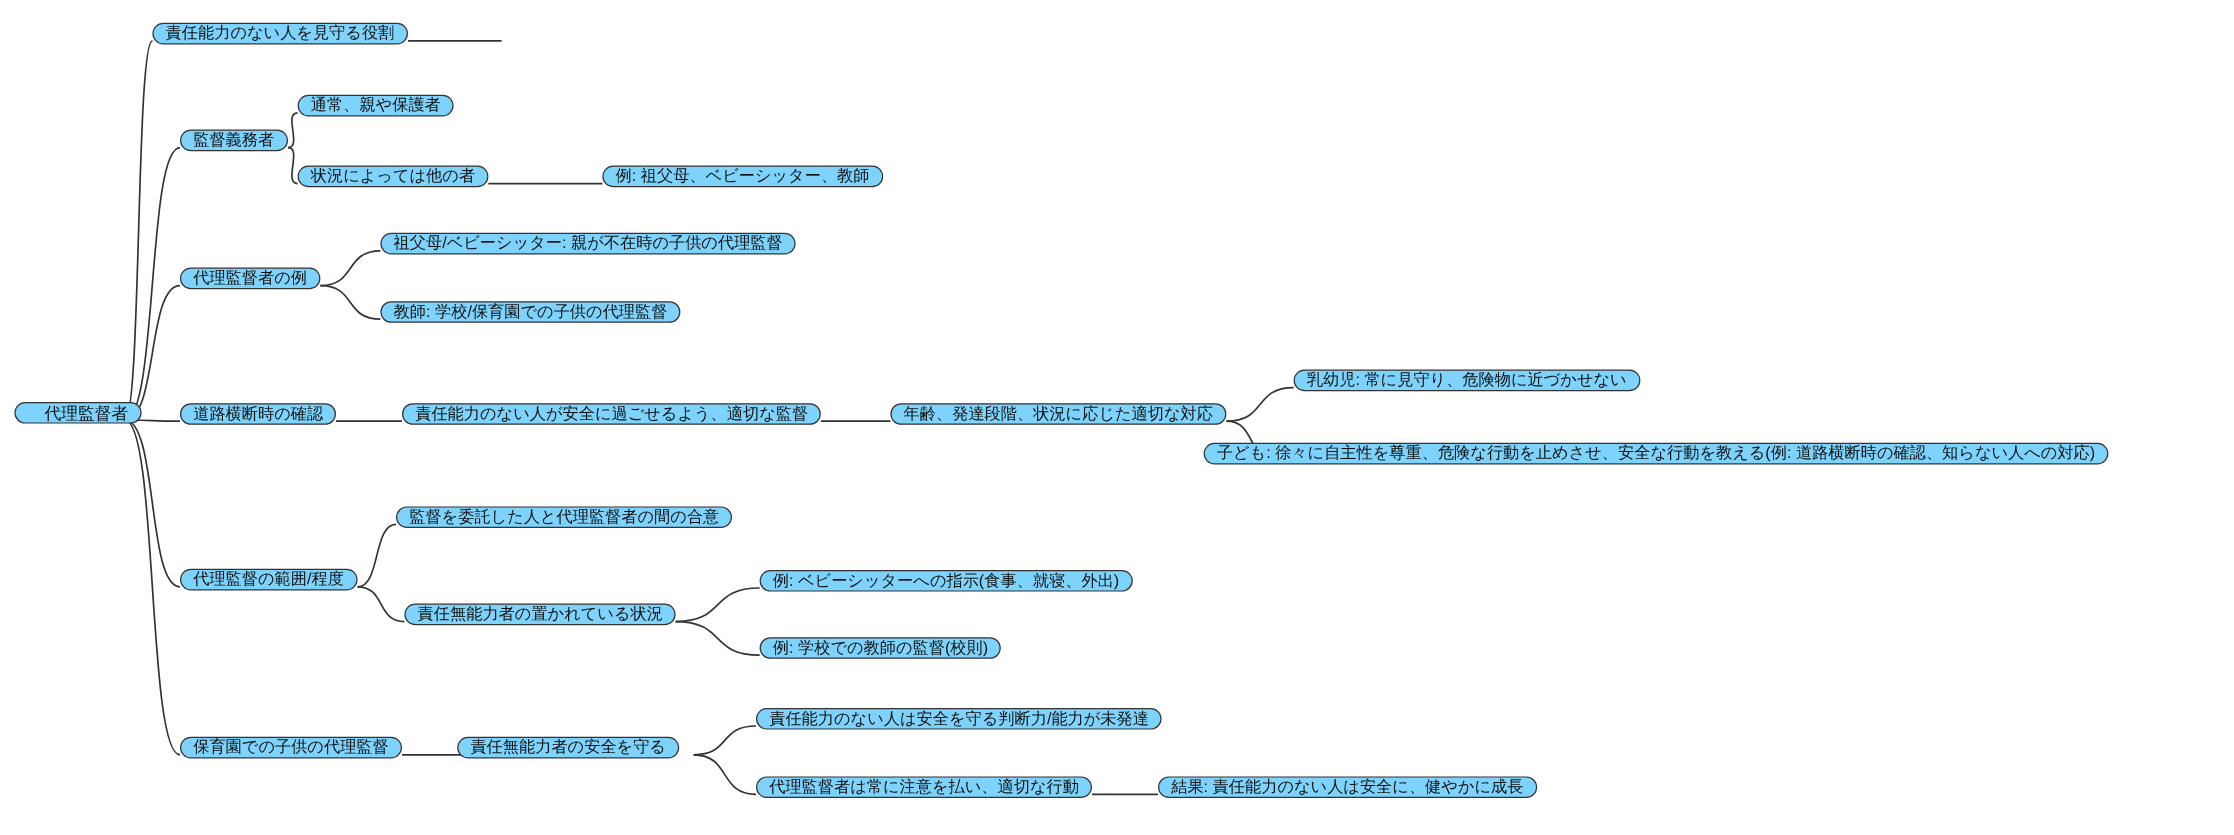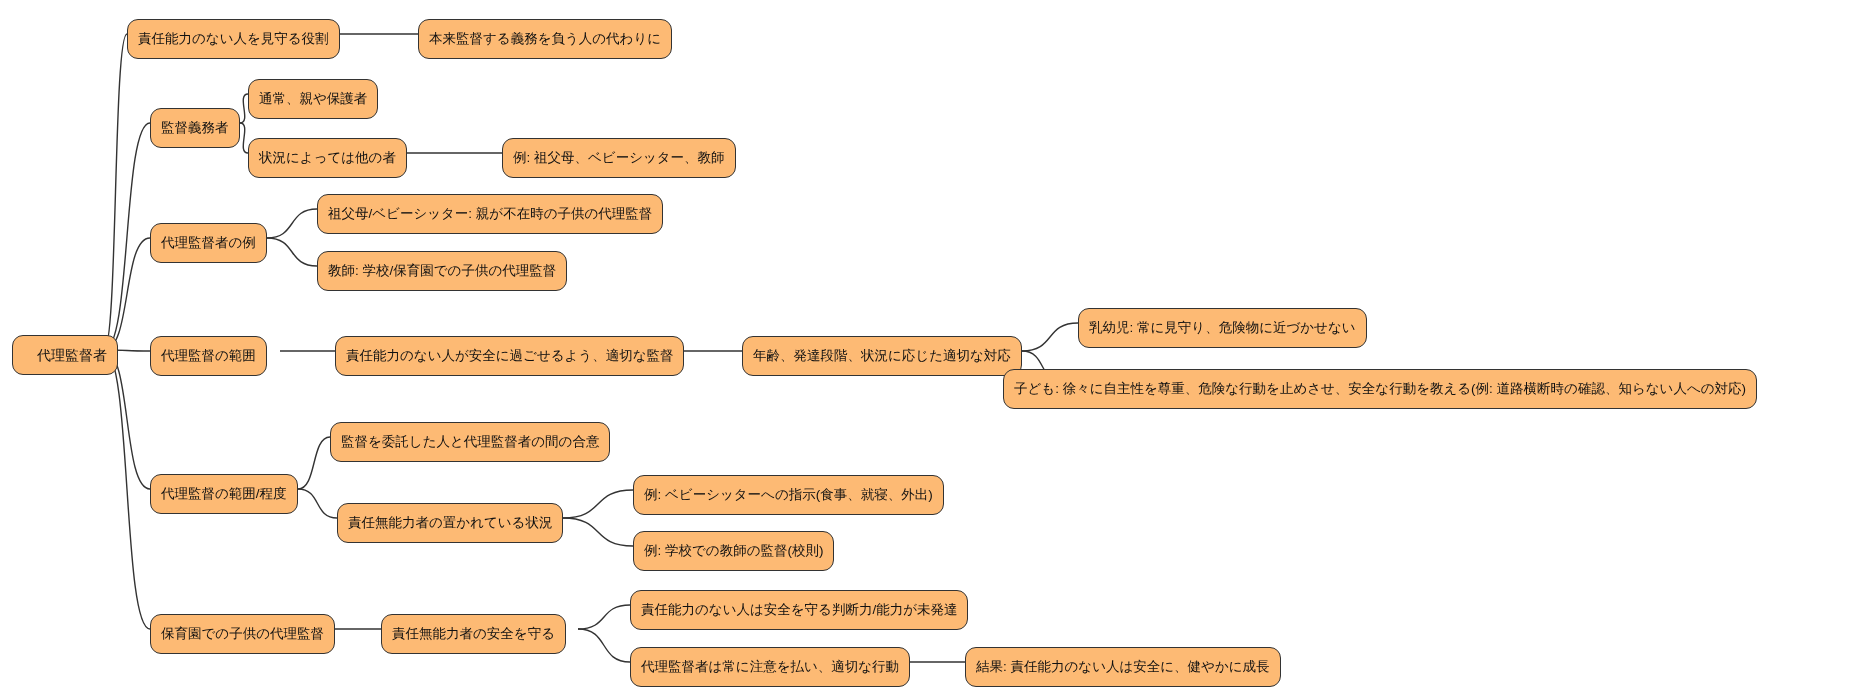--- a/index.html
+++ b/index.html
@@ -22,25 +22,25 @@
   }
   #edges path {
     fill: none;
     stroke: #333333;
     stroke-width: 1.4;
   }
   .node {
     position: absolute;
     z-index: 1;
     box-sizing: border-box;
-    height: 40px;
+    height: 18px;
     display: flex;
     align-items: center;
     padding: 0 10px;
-    background: #fdba74;
+    background: #7dd3fc;
     border: 1.6px solid #333333;
     border-radius: 11px;
     color: #111111;
     font-size: 13.5px;
     line-height: 1;
     white-space: nowrap;
   }
   .node.root { font-size: 14px; padding-left: 24px; }
 </style>
 </head>
@@ -71,32 +71,31 @@
       <path d="M 563 518 C 605 518, 591 546, 633 546"></path>
       <path d="M 335 629 L 393 629"></path>
       <path d="M 578 629 C 609.2 629, 598.8 605, 630 605"></path>
       <path d="M 578 629 C 609.2 629, 598.8 662, 630 662"></path>
       <path d="M 910 662 L 965 662"></path>
     </svg>
 
   <div class="node root" id="n-root" style="left:12px; top:335px">代理監督者</div>
 
   <div class="node" id="n-b1" style="left:127px; top:19px">責任能力のない人を見守る役割</div>
-  <div class="node" id="n-b1c1" style="left:418px; top:19px">本来監督する義務を負う人の代わりに</div>
 
   <div class="node" id="n-b2" style="left:150px; top:108px">監督義務者</div>
   <div class="node" id="n-b2c1" style="left:248px; top:79px">通常、親や保護者</div>
   <div class="node" id="n-b2c2" style="left:248px; top:138px">状況によっては他の者</div>
   <div class="node" id="n-b2c2c1" style="left:502px; top:138px">例: 祖父母、ベビーシッター、教師</div>
 
   <div class="node" id="n-b3" style="left:150px; top:223px">代理監督者の例</div>
   <div class="node" id="n-b3c2" style="left:317px; top:251px">教師: 学校/保育園での子供の代理監督</div>
   <div class="node" id="n-b3c1" style="left:317px; top:194px">祖父母/ベビーシッター: 親が不在時の子供の代理監督</div>
 
-  <div class="node" id="n-b4" style="left:150px; top:336px">代理監督の範囲</div>
+  <div class="node" id="n-b4" style="left:150px; top:336px">道路横断時の確認</div>
   <div class="node" id="n-b4c1" style="left:335px; top:336px">責任能力のない人が安全に過ごせるよう、適切な監督</div>
   <div class="node" id="n-b4g1" style="left:742px; top:336px">年齢、発達段階、状況に応じた適切な対応</div>
   <div class="node" id="n-b4g1a" style="left:1078px; top:308px">乳幼児: 常に見守り、危険物に近づかせない</div>
   <div class="node" id="n-b4g1b" style="left:1003px; top:369px">子ども: 徐々に自主性を尊重、危険な行動を止めさせ、安全な行動を教える(例: 道路横断時の確認、知らない人への対応)</div>
 
   <div class="node" id="n-b5" style="left:150px; top:474px">代理監督の範囲/程度</div>
   <div class="node" id="n-b5c1" style="left:330px; top:422px">監督を委託した人と代理監督者の間の合意</div>
   <div class="node" id="n-b5c2" style="left:337px; top:503px">責任無能力者の置かれている状況</div>
   <div class="node" id="n-b5c2a" style="left:633px; top:475px">例: ベビーシッターへの指示(食事、就寝、外出)</div>
   <div class="node" id="n-b5c2b" style="left:633px; top:531px">例: 学校での教師の監督(校則)</div>

